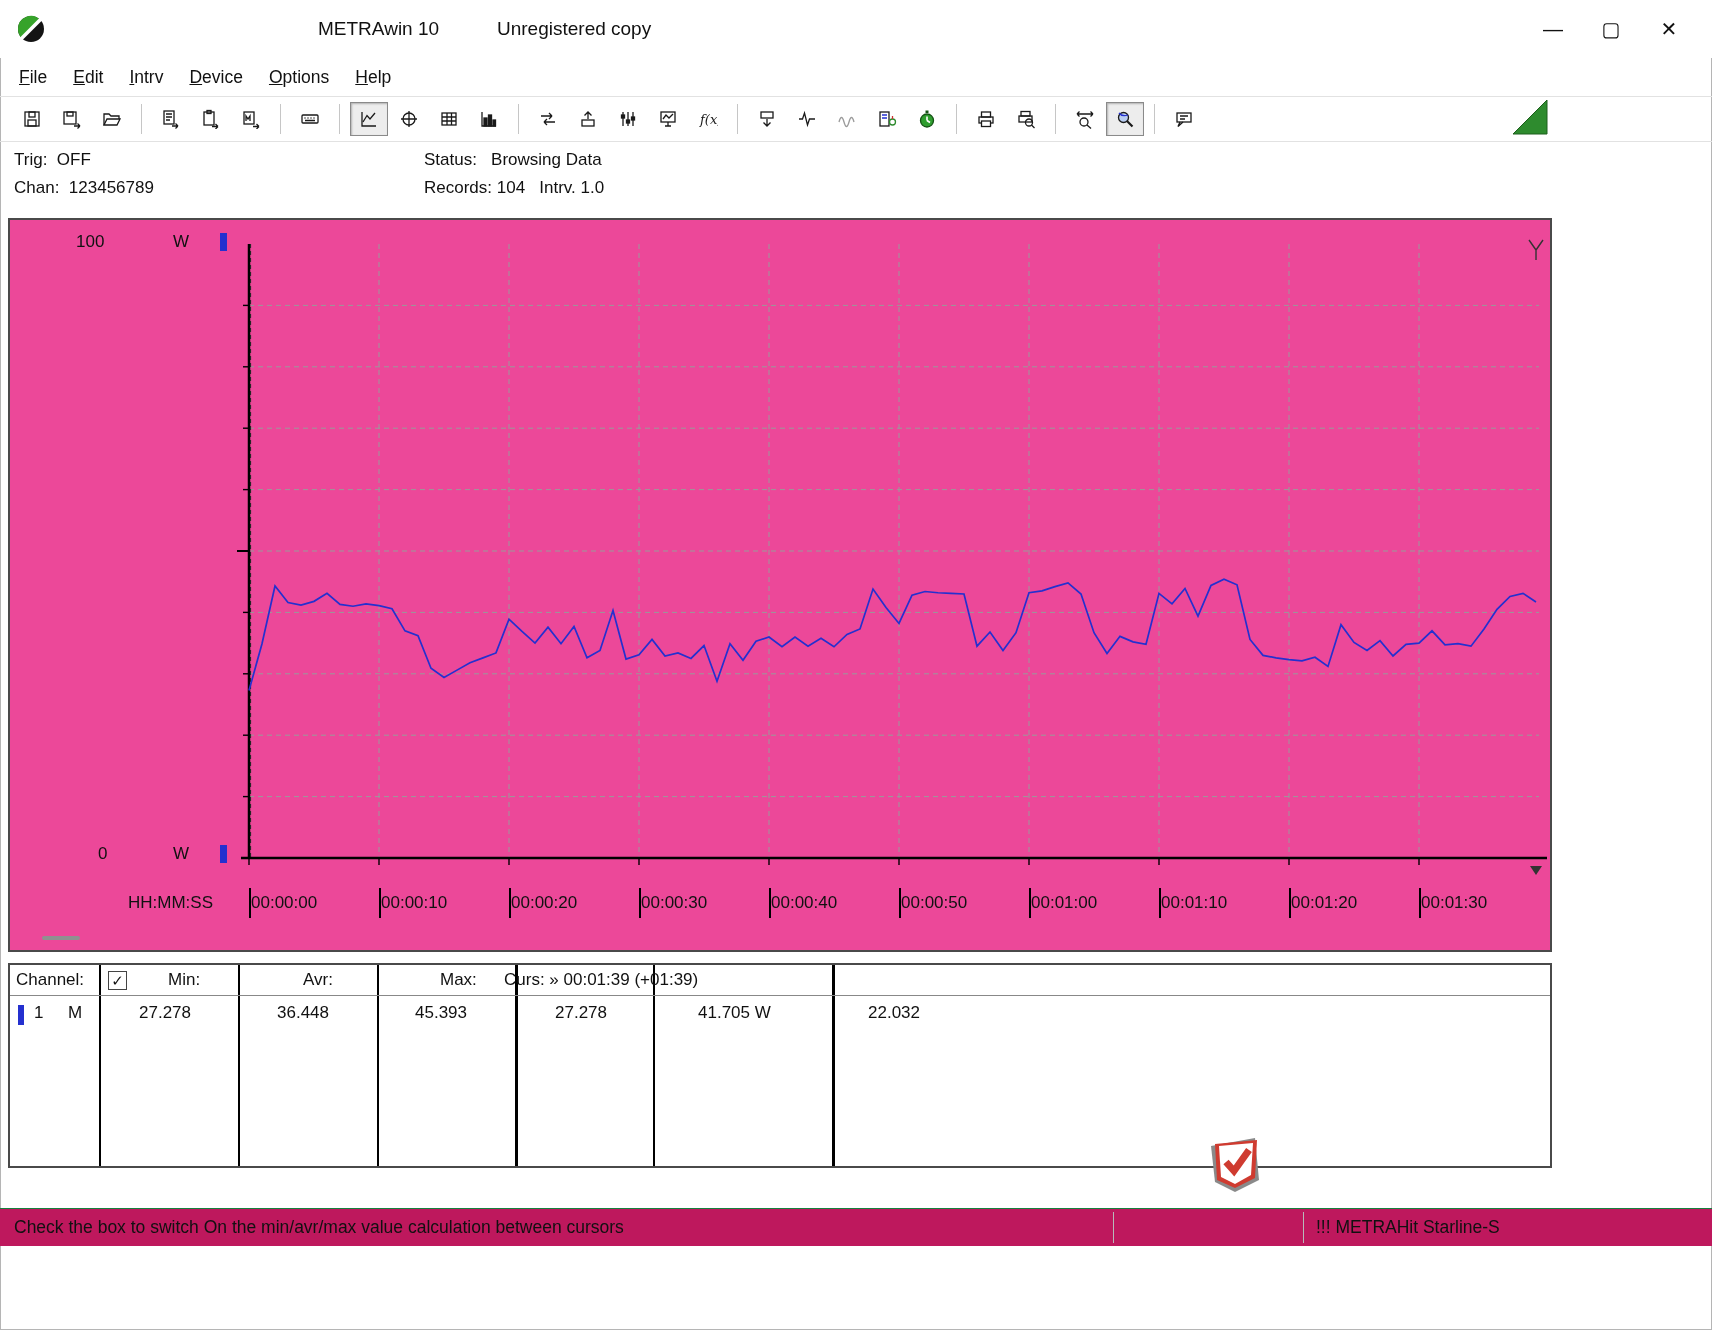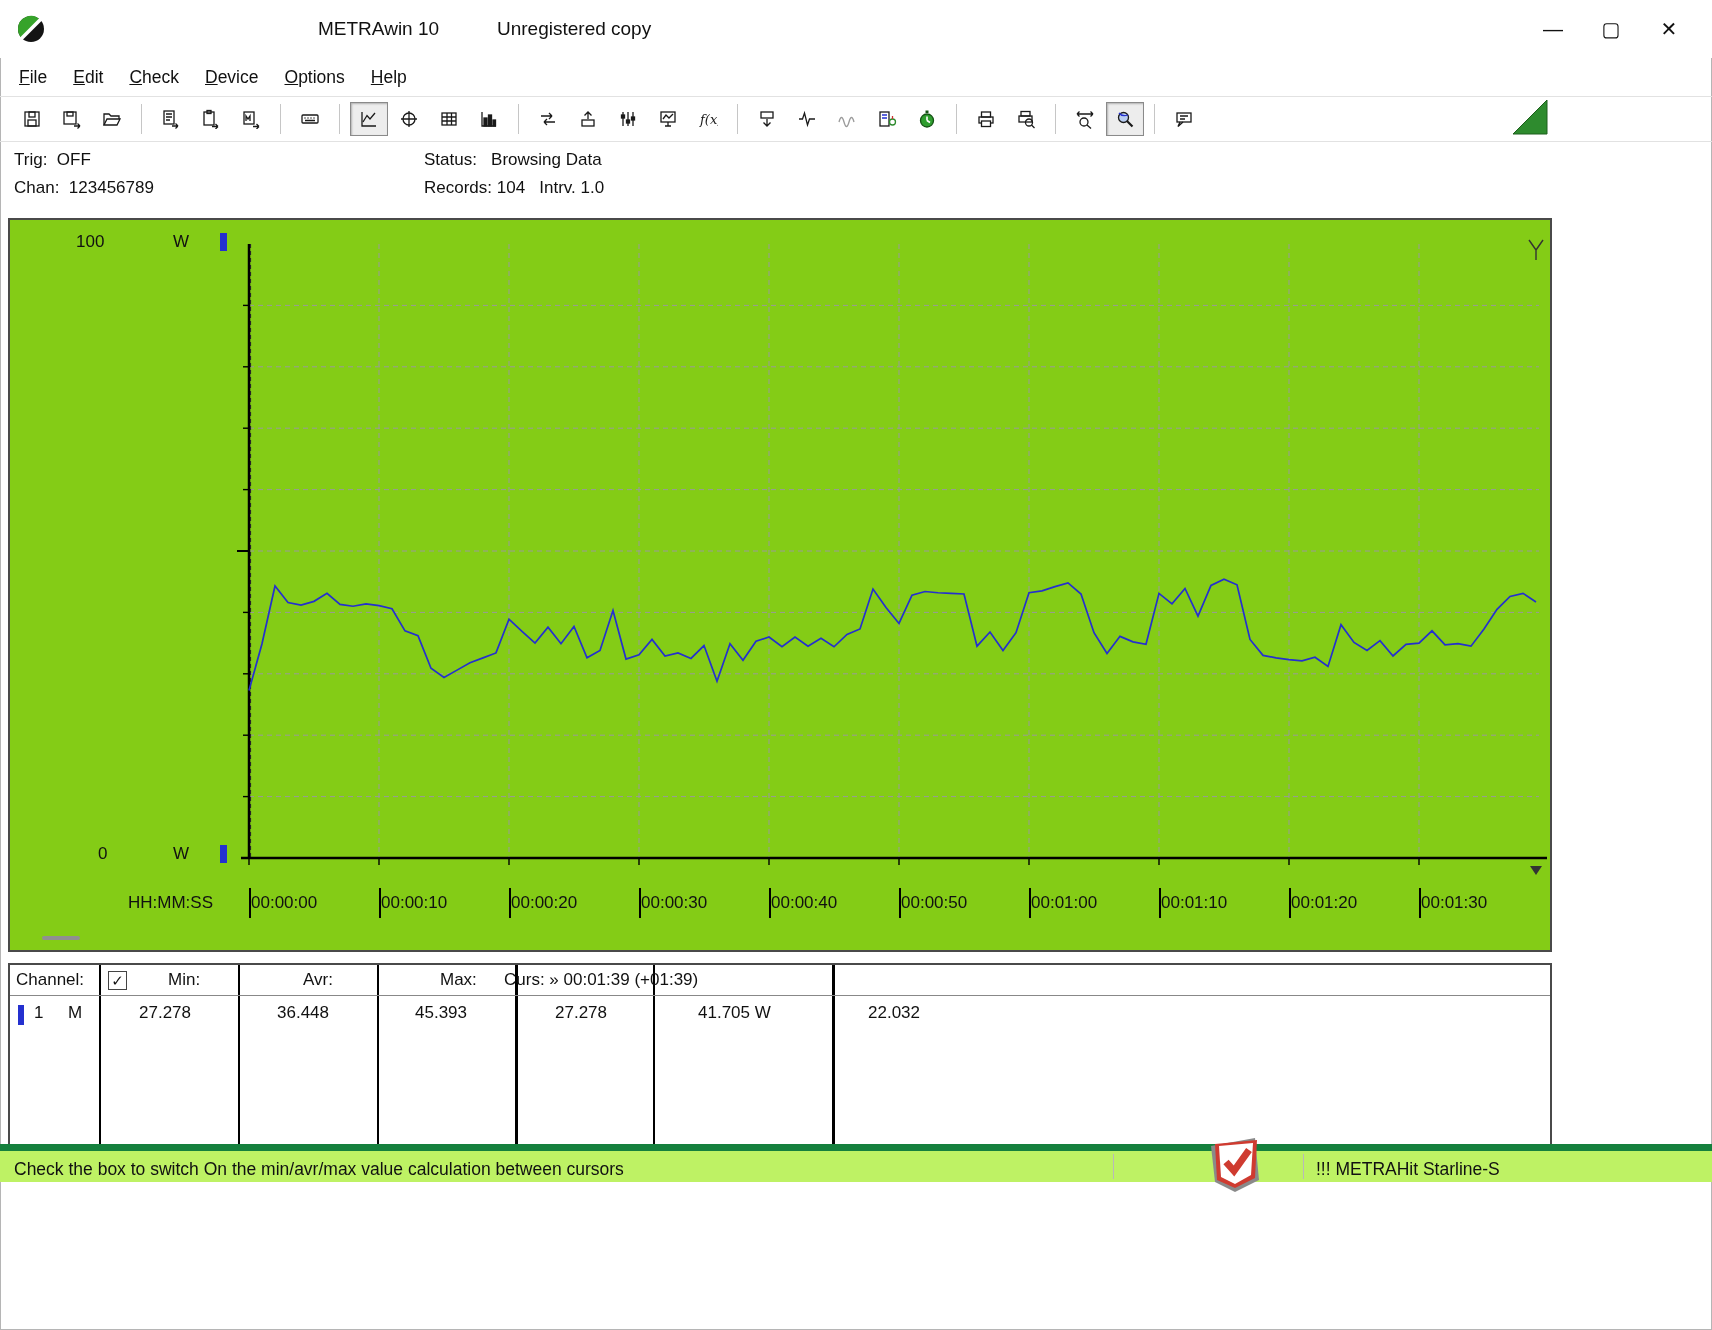--- a/index.html
+++ b/index.html
@@ -24,40 +24,40 @@
   .tb.pressed { border:1px solid #8a8a8a; background:#ededed; box-shadow:inset 1px 1px 2px rgba(0,0,0,.25); }
   .tb svg { stroke:#1a1a1a; fill:none; stroke-width:1.3; }
   .tb.disabled svg { stroke:#9a9a9a; }
   .sep { width:1px; height:30px; background:#c6c6c6; margin:0 9px; }
   #green-triangle { position:absolute; left:1512px; top:99px; }
 
   
   .stat { position:absolute; font-size:17px; white-space:pre;text-align:center; }
 
   
-  #chart-region { position:absolute; left:8px; top:218px; width:1544px; height:734px; border:2px solid #4a4a4a; background:#84cc16; }
+  #chart-region { position:absolute; left:8px; top:218px; width:1544px; height:734px; border:2px solid #4a4a4a; background:#ec4899; }
   .axis-label { position:absolute; font-size:17px; }
   .chan-marker { position:absolute; width:7px; height:18px; background:#2430cf; }
   #plot { position:absolute; left:239px; top:24px; overflow:visible; }
   .xtick { position:absolute; top:668px; height:30px; line-height:30px; font-size:17px; border-left:2px solid #000; }
   #hhmmss { position:absolute; left:118px; top:668px; height:30px; line-height:30px; font-size:17px; }
   #hscroll-thumb { position:absolute; left:32px; top:716px; width:38px; height:4px; background:#909090; border-radius:2px; }
 
   
   #values-panel { position:absolute; left:8px; top:963px; width:1544px; height:205px; border:2px solid #4a4a4a; background:#fff; font-size:17px; }
   .vp-head { position:absolute; top:5px; }
   .vp-row { position:absolute; top:38px; }
   .vline { position:absolute; top:0; bottom:0; background:#000; width:2px; }
   .vline.thick { width:3px; }
   #vp-headline { position:absolute; left:0; right:0; top:30px; height:1px; background:#888; }
   #vp-chanbar { position:absolute; left:8px; top:40px; width:6px; height:20px; background:#2430cf; }
   #vp-checkbox { position:absolute; left:98px; top:6px; width:19px; height:19px; border:1px solid #444; font-size:15px; line-height:17px; text-align:center; background:#fff; }
 
   
-  #statusbar { position:absolute; left:0; top:1144px; width:1712px; height:38px; background:#bef264; border-top:7px solid #15803d; font-size:17.5px; }
+  #statusbar { position:absolute; left:0; top:1208px; width:1712px; height:38px; background:#be185d; border-top:1px solid #15803d; font-size:17.5px; }
   .sb-div { position:absolute; top:3px; bottom:3px; width:1px; background:#b9b9b9; }
   .sb-text { position:absolute; top:0; height:38px; line-height:37px; white-space:pre; }
 
   
   #watermark { position:absolute; left:1205px; top:1136px; display:flex; align-items:center; z-index:5; }
   #wm-text { font-size:35px; font-weight:bold; letter-spacing:-1px; margin-left:4px; }
 </style>
 </head>
 <body>
 
@@ -74,21 +74,21 @@
     <div id="win-controls">
       <div class="winbtn">—</div>
       <div class="winbtn">▢</div>
       <div class="winbtn">✕</div>
     </div>
   </div>
 
   <div id="menubar">
     <span class="menu-item">File</span>
     <span class="menu-item">Edit</span>
-    <span class="menu-item">Check</span>
+    <span class="menu-item">Intrv</span>
     <span class="menu-item">Device</span>
     <span class="menu-item">Options</span>
     <span class="menu-item">Help</span>
   </div>
 
   <div id="toolbar">
     <div class="tb">
         <svg width="20" height="20" viewBox="0 0 20 20">
           <rect x="3" y="3" width="14" height="14"></rect>
           <rect x="7" y="3" width="6" height="5"></rect>

